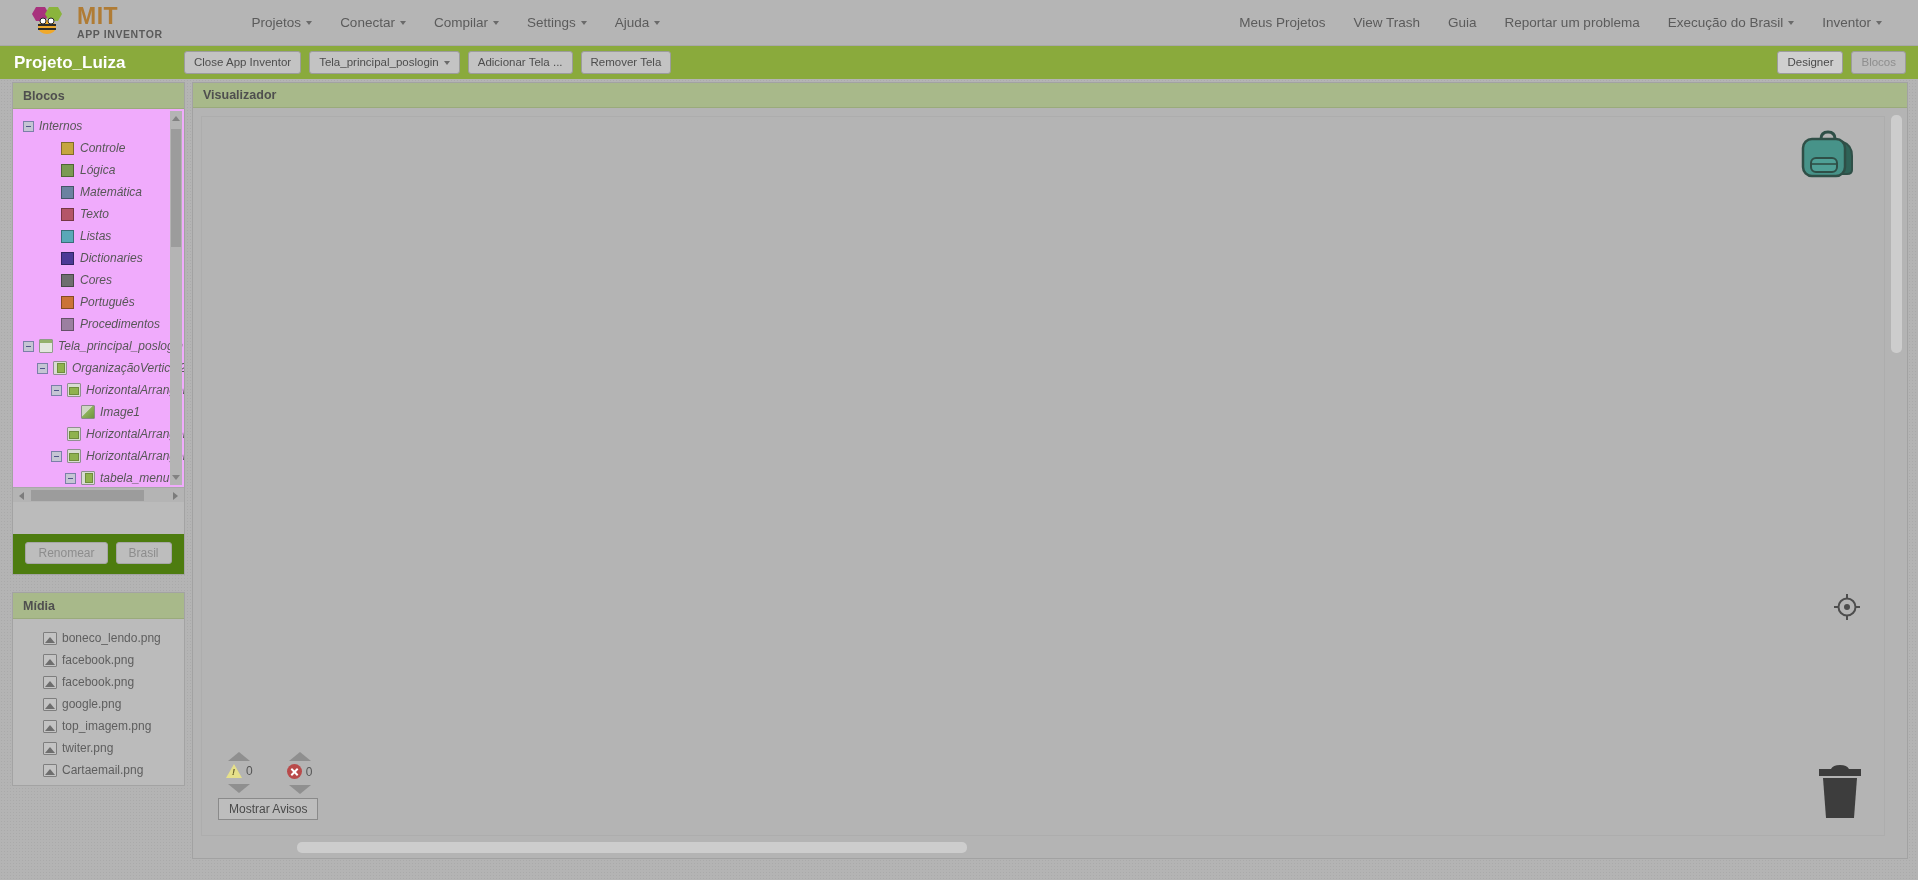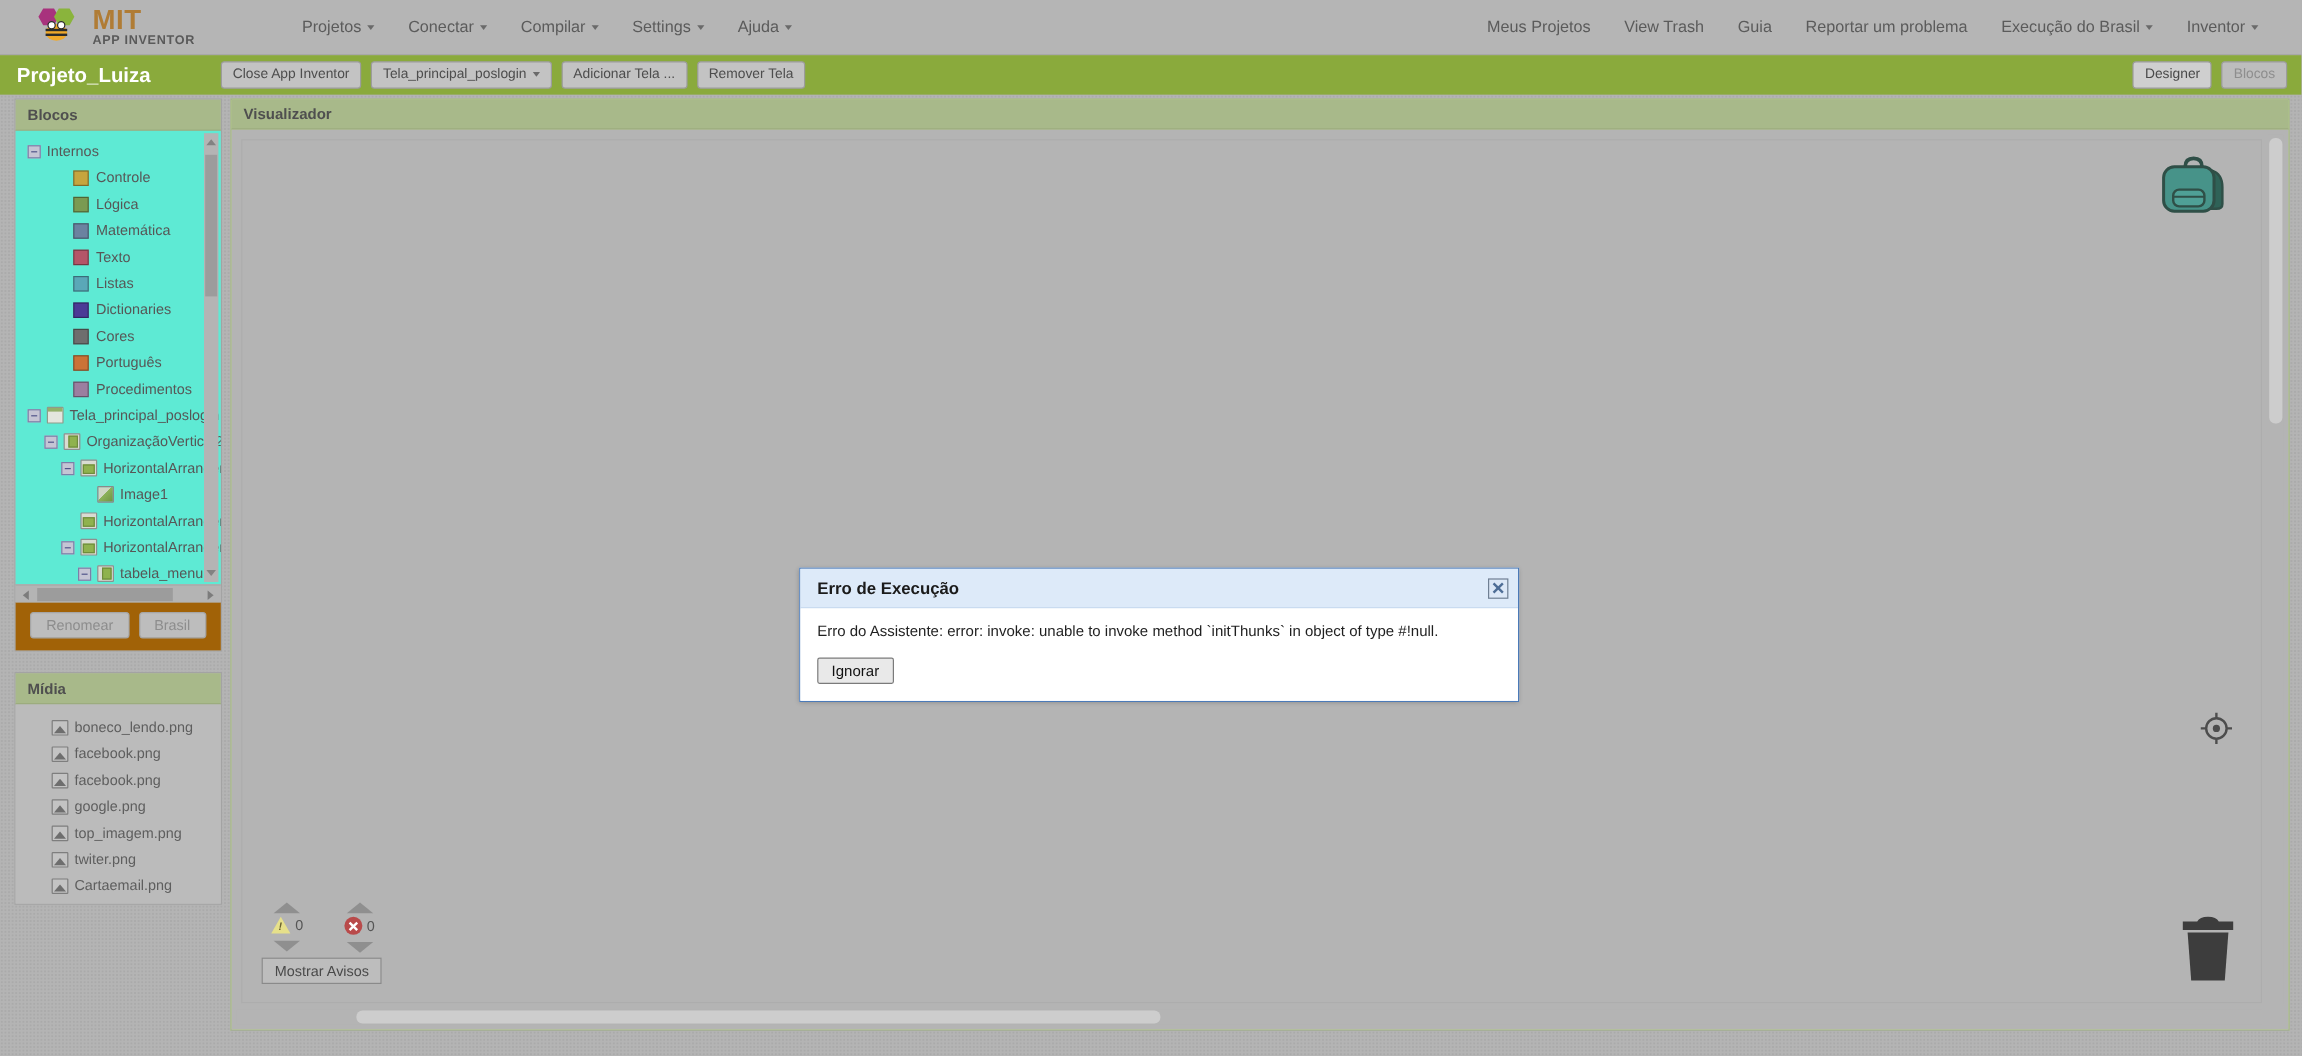--- a/index.html
+++ b/index.html
@@ -90,21 +90,22 @@
   }
   .panel-head {
     background: #a8b98a;
     height: 26px; display: flex; align-items: center;
     padding-left: 10px;
     font-size: 12.5px; font-weight: bold; color: #4f4f4f;
     border-bottom: 1px solid #9aaa7c;
   }
   .tree-wrap {
     position: relative; height: 378px; overflow: hidden;
-    background: #5eead4;
+    background: #f0abfc;
+    font-style: italic;
   }
   .tree { padding: 6px 0 0 0; }
   .tnode {
     display: flex; align-items: center;
     height: 22px; font-size: 12px; color: #575757;
     white-space: nowrap; cursor: pointer;
   }
   .toggle {
     width: 11px; height: 11px; margin-right: 5px;
     border: 1px solid #7b7fa8; background: #c5c5d4;
@@ -165,21 +166,21 @@
     background: #9c9c9c;
   }
   .harr-l, .harr-r {
     position: absolute; top: 4px; width: 0; height: 0;
     border-top: 4px solid transparent; border-bottom: 4px solid transparent;
   }
   .harr-l { left: 6px; border-right: 5px solid #7c7c7c; }
   .harr-r { right: 6px; border-left: 5px solid #7c7c7c; }
   .tree-btns {
     display: flex; justify-content: center; gap: 8px;
-    padding: 8px 0 10px 0; background: #a16207;
+    padding: 8px 0 10px 0; background: #4d7c0f; margin-top: 32px;
   }
   .tbtn {
     background: #bdbdbd; border: 1px solid #a6a6a6; border-radius: 3px;
     font-size: 12px; color: #8d8d8d; padding: 3px 12px; cursor: pointer;
   }
   .media-panel { margin-top: 17px; }
   .media-list { padding: 8px 0 4px 0; background: #bbbbbb; height: 166px; overflow: hidden; }
   .mitem {
     display: flex; align-items: center; height: 22px;
     padding-left: 30px; font-size: 12px; color: #5e5e5e;
@@ -563,24 +564,14 @@
 
       <div class="canvas-vscroll">
         <div class="canvas-vthumb"></div>
       </div>
       <div class="canvas-hscroll">
         <div class="canvas-hthumb"></div>
       </div>
     </div>
   </div>
 
-  <div class="modal">
-    <div class="modal-head">
-      <span class="modal-title">Erro de Execução</span>
-      <div class="modal-close"></div>
-    </div>
-    <div class="modal-body">
-      <div class="modal-msg">Erro do Assistente: error: invoke: unable to invoke method `initThunks` in object of type #!null.</div>
-      <button class="modal-btn">Ignorar</button>
-    </div>
-  </div>
 
 </div>
 
 </body></html>

